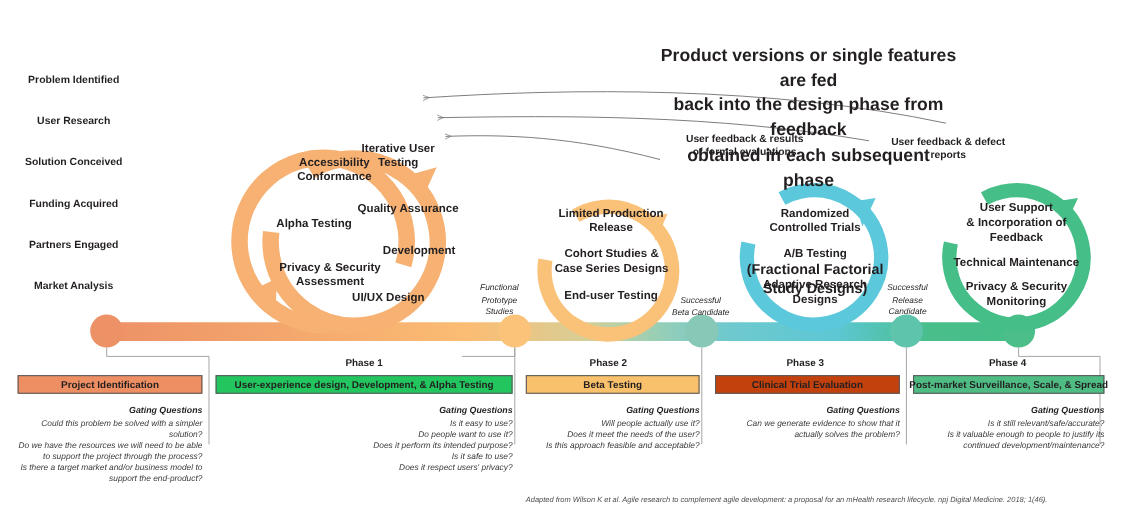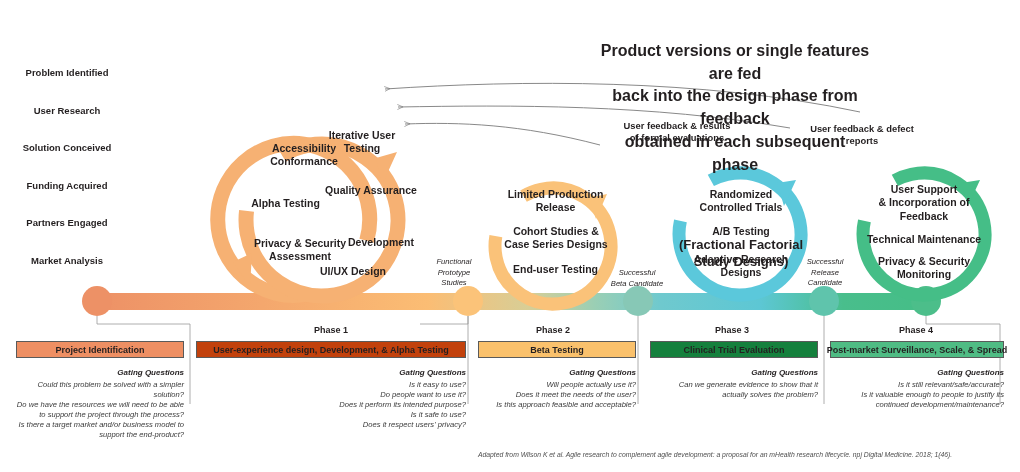--- a/index.html
+++ b/index.html
@@ -144,21 +144,21 @@
   <div class="t circ-label" style="left:249px;top:142px;width:110px;">
     <div>Accessibility</div>
     <div>Conformance</div>
   </div>
   <div class="t circ-label" style="left:312px;top:129px;width:100px;">
     <div>Iterative User</div>
     <div>Testing</div>
   </div>
   <div class="t circ-label" style="left:316px;top:184px;width:110px;">Quality Assurance</div>
   <div class="t circ-label" style="left:238px;top:197px;width:95px;">Alpha Testing</div>
-  <div class="t circ-label" style="left:331px;top:236px;width:100px;">Development</div>
+  <div class="t circ-label" style="left:331px;top:222px;width:100px;">Development</div>
   <div class="t circ-label" style="left:240px;top:237px;width:120px;">
     <div>Privacy &amp; Security</div>
     <div>Assessment</div>
   </div>
   <div class="t circ-label" style="left:303px;top:265px;width:100px;">UI/UX Design</div>
 
   <div class="t circ-label" style="left:498px;top:188px;width:115px;">
     <div>Limited Production</div>
     <div>Release</div>
   </div>
@@ -215,27 +215,27 @@
   </div>
 
   <div class="t phase-title" style="left:196px;top:325px;width:270px;">Phase 1</div>
   <div class="t phase-title" style="left:473px;top:325px;width:160px;">Phase 2</div>
   <div class="t phase-title" style="left:648px;top:325px;width:168px;">Phase 3</div>
   <div class="t phase-title" style="left:830px;top:325px;width:172px;">Phase 4</div>
 
   <div class="bar" style="left:16px;top:341px;width:168px;background:#EE8F63;">
     <span>Project Identification</span>
   </div>
-  <div class="bar" style="left:196px;top:341px;width:270px;background:#c2410c;text-align:center;">
+  <div class="bar" style="left:196px;top:341px;width:270px;background:#22c55e;text-align:center;">
     <span>User-experience design, Development, &amp; Alpha Testing</span>
   </div>
   <div class="bar" style="left:478px;top:341px;width:158px;background:#FAC16C;">
     <span>Beta Testing</span>
   </div>
-  <div class="bar" style="left:650px;top:341px;width:168px;background:#15803d;">
+  <div class="bar" style="left:650px;top:341px;width:168px;background:#c2410c;">
     <span>Clinical Trial Evaluation</span>
   </div>
   <div class="bar" style="left:830px;top:341px;width:174px;background:#4FBC84;">
     <span>Post-market Surveillance, Scale, &amp; Spread</span>
   </div>
 
   <div class="gq" style="left:0px;top:368px;width:184px;">
     <div class="gq-h">Gating Questions</div>
     <div class="gq-q">Could this problem be solved with a simpler</div>
     <div class="gq-q">solution?</div>

